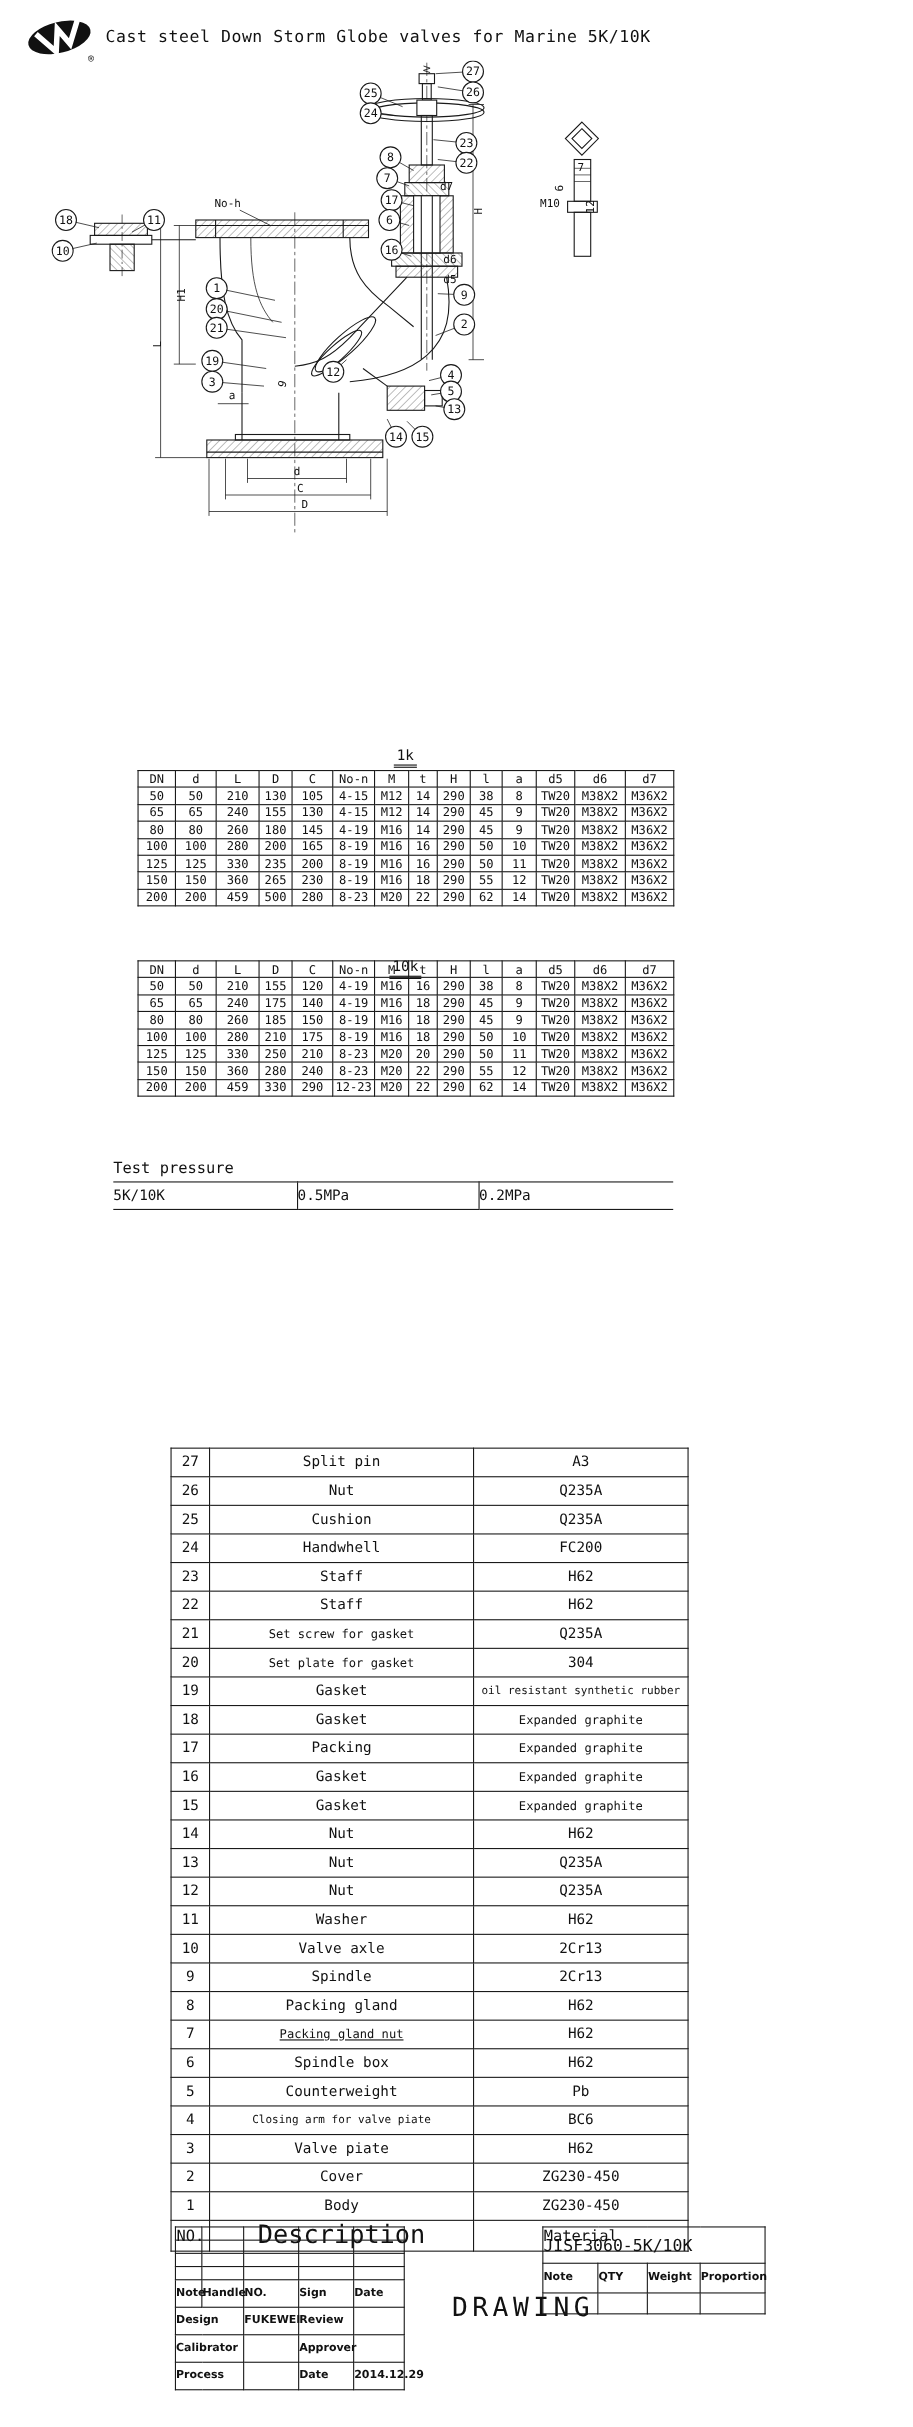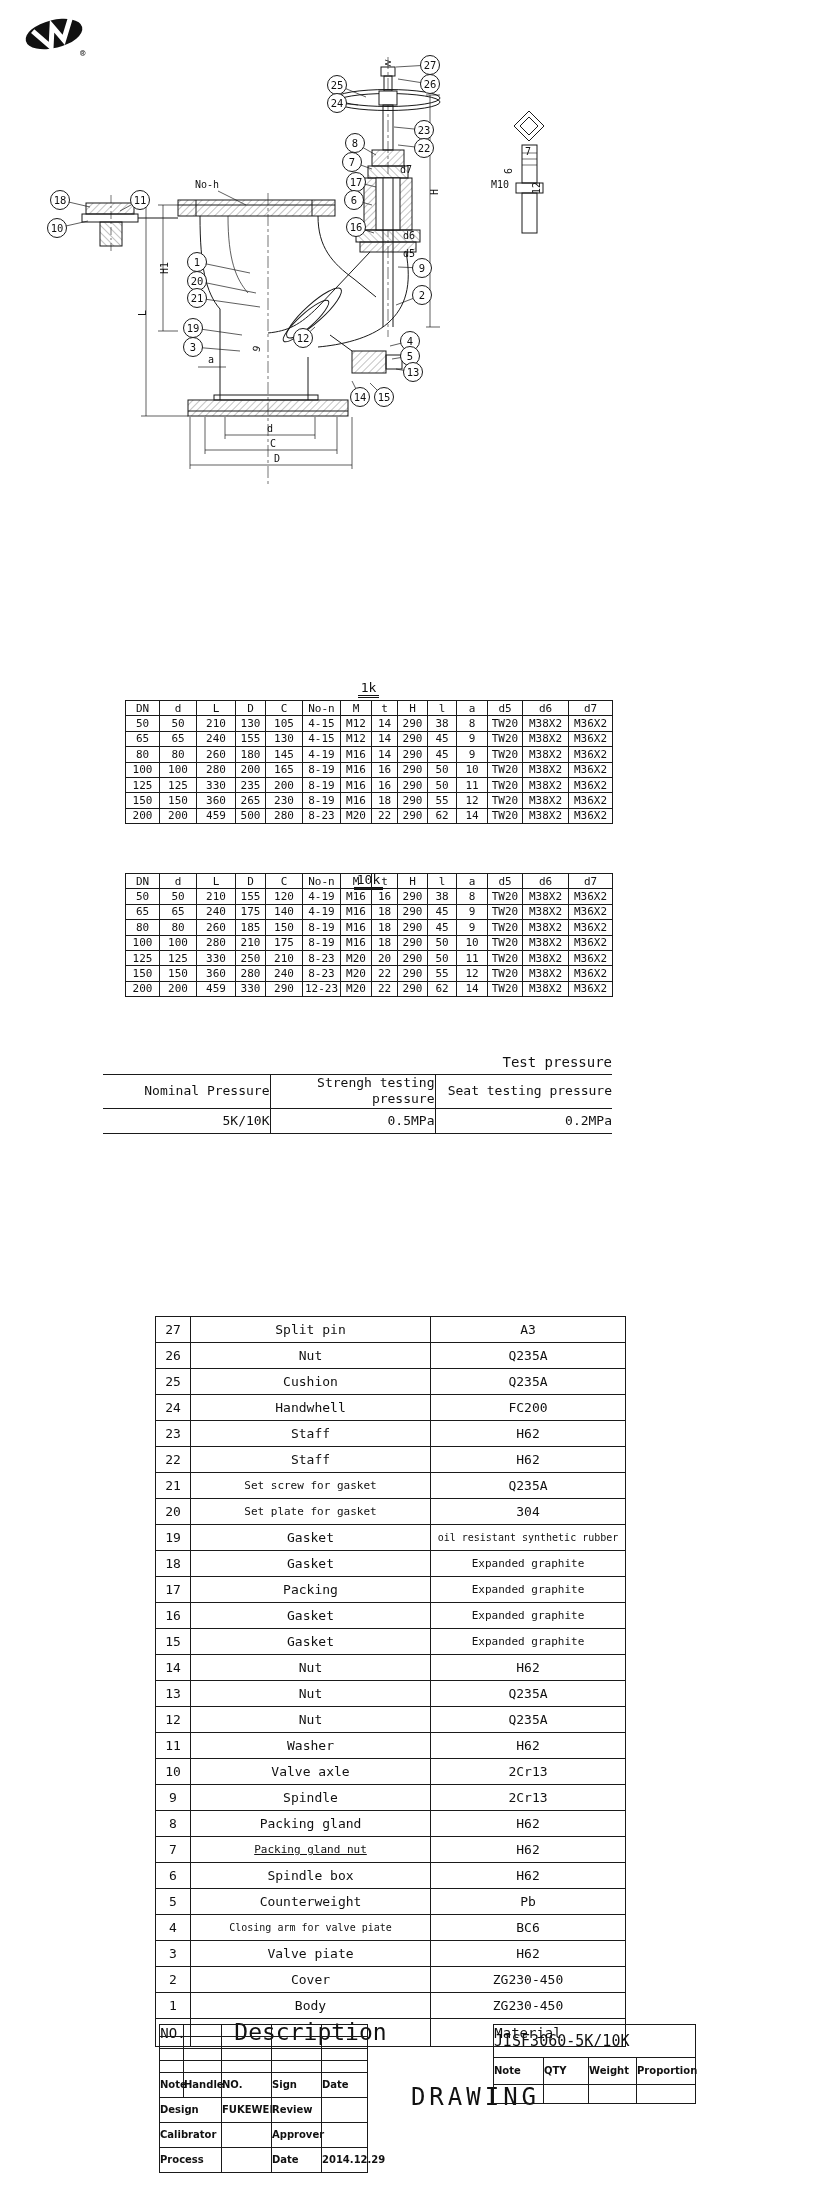--- a/index.html
+++ b/index.html
@@ -12,21 +12,21 @@
   
   .title{font-size:15px;letter-spacing:0.5px;}
 
   
   .dimtbl{border:1.5px solid #1a1a1a;}
   .dimtbl td{border:1px solid #1a1a1a;height:14.4px;text-align:center;font-size:11px;line-height:1;}
   .tbl-title{text-align:center;font-size:13px;}
   .tbl-title span{border-bottom:3px double #111;padding:0 3px;}
 
   
-  .tp td{text-align:right;font-size:13px;margin-top:20px;}
+  .tp td{text-align:left;font-size:13px;margin-top:20px;}
   .tp-cap td{border-bottom:1px solid #1a1a1a;font-size:14px;height:22px;}
   .tp-head td{border-bottom:1px solid #1a1a1a;height:36px;white-space:normal;line-height:1.25;}
   .tp-head td+td,.tp tbody td+td{border-left:1px solid #1a1a1a;}
   .tp tbody td{border-bottom:1px solid #1a1a1a;height:24px;}
 
   
   .parts{border:1.5px solid #1a1a1a;}
   .parts td{border:1px solid #1a1a1a;height:25px;text-align:center;font-size:13px;line-height:1;}
   .parts .pfoot td{font-size:14px;height:27px;}
   .parts .pfoot td:nth-child(2){font-size:23px;}
@@ -47,20 +47,21 @@
 
 <div class="page">
 
   <svg class="abs" style="left:20px;top:8px" width="72" height="50" viewBox="0 0 72 50">
     <g transform="rotate(-14 34 26)">
       <ellipse cx="34" cy="26" rx="29" ry="14" fill="#111"></ellipse>
       <path d="M14,18 L28,38 L34,18 L42,34 L54,14" stroke="#fff" stroke-width="5" fill="none"></path>
     </g>
     <text x="60" y="48" font-size="9" fill="#111">®</text>
   </svg>
+  <div class="abs title" style="left:96px;top:24px">Cast steel Down Storm Globe valves for Marine 5K/10K</div>
 
   <svg class="abs" style="left:0;top:55px" width="830" height="595" viewBox="0 0 830 595">
     <defs>
       <pattern id="h45" patternUnits="userSpaceOnUse" width="5" height="5" patternTransform="rotate(45)">
         <line x1="0" y1="0" x2="0" y2="5" stroke="#555" stroke-width="0.7"></line>
       </pattern>
       <pattern id="h135" patternUnits="userSpaceOnUse" width="5" height="5" patternTransform="rotate(-45)">
         <line x1="0" y1="0" x2="0" y2="5" stroke="#555" stroke-width="0.7"></line>
       </pattern>
     </defs>
@@ -567,25 +568,20 @@
   <table class="abs tp" style="left:103px;top:1050px;width:509px">
     <colgroup>
         <col style="width:167px">
         <col style="width:165px">
         <col style="width:177px">
       </colgroup>
     <tbody>
         <tr class="tp-cap">
           <td colspan="3">Test pressure</td>
         </tr>
-    <tr class="tp-head">
-      <td>Nominal Pressure</td>
-      <td>Strengh testing pressure</td>
-      <td>Seat testing pressure</td>
-    </tr>
     </tbody>
       <tbody id="tpbody">
         <tr>
           <td>5K/10K</td>
           <td>0.5MPa</td>
           <td>0.2MPa</td>
         </tr>
       </tbody>
   </table>
 

